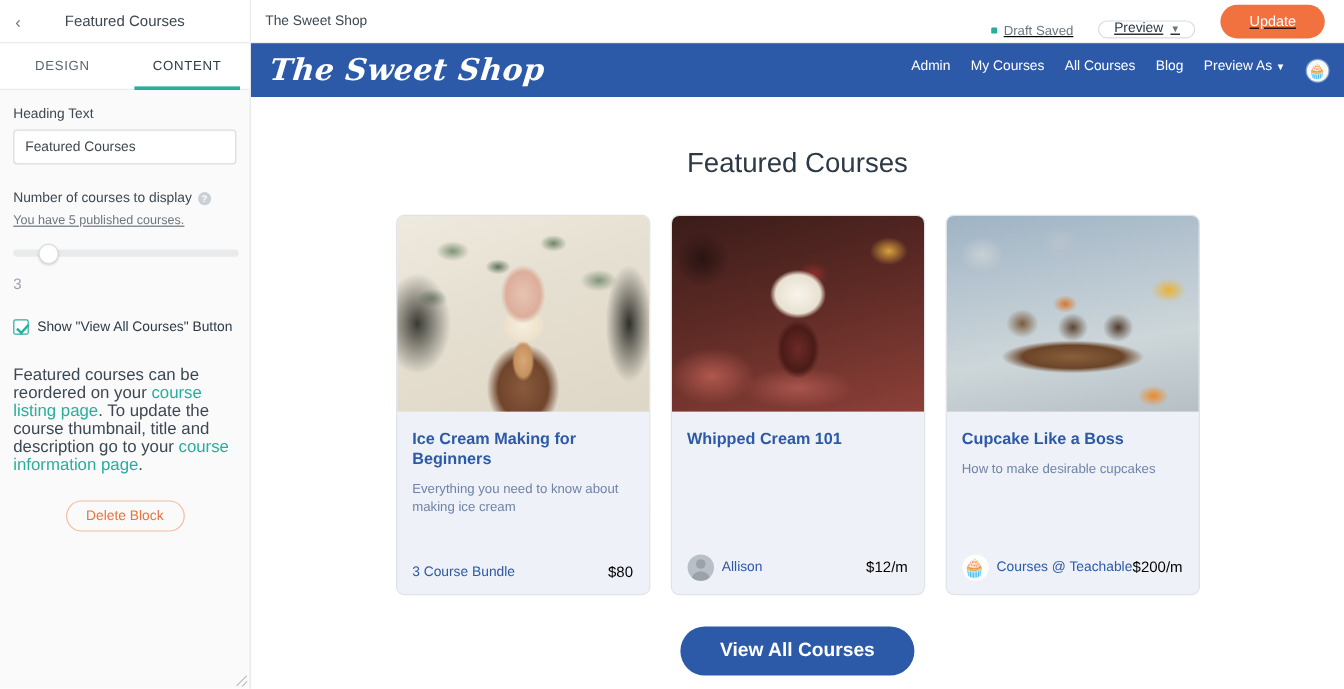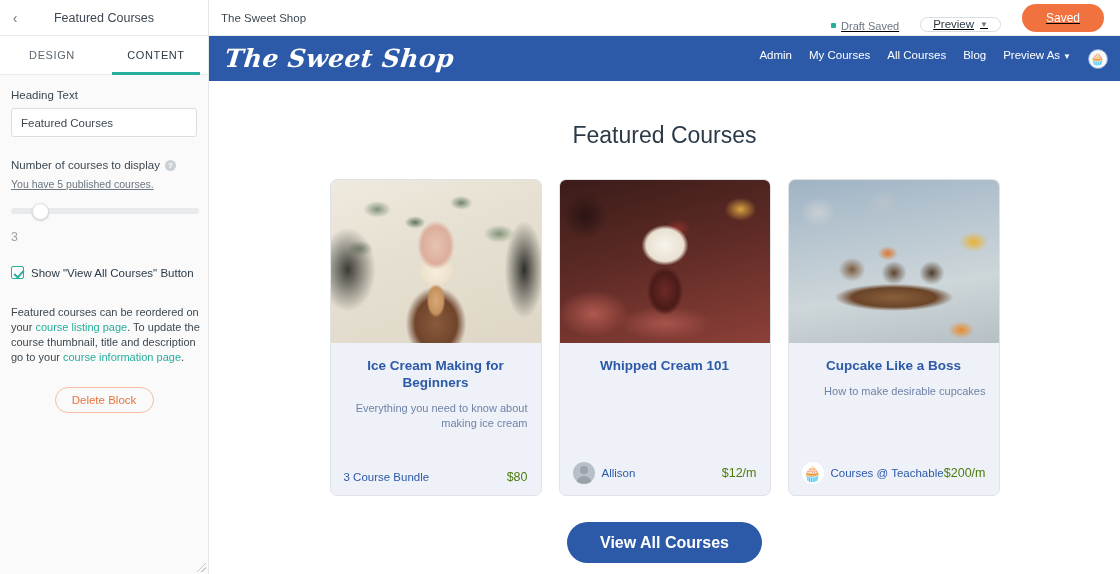--- a/index.html
+++ b/index.html
@@ -97,21 +97,21 @@
     background: #fff; position: relative; flex: 0 0 13px;
   }
   .chk-box::after {
     content: ""; position: absolute; left: 3.5px; top: 0.5px;
     width: 4px; height: 8px;
     border: solid #27ae9c; border-width: 0 2px 2px 0;
     transform: rotate(42deg);
   }
   .chk-label { font-size: 11.5px; color: #2c3a47; }
   .info-text {
-    margin-top: 26px; font-size: 11px; line-height: 15px; color: #3d4852;
+    margin-top: 26px; font-size: 14px; line-height: 15px; color: #3d4852;
     width: 190px;
   }
   .info-text a { color: #27ae9c; text-decoration: none; cursor: pointer; }
   .del-wrap { margin-top: 22px; display: flex; justify-content: center; }
   .del-btn {
     width: 99px; height: 26px; border-radius: 13px;
     border: 1px solid #f2bda0; background: transparent;
     color: #e8743b; font-size: 11.5px; cursor: pointer;
     font-family: "Liberation Sans", sans-serif;
   }
@@ -193,33 +193,33 @@
     display: flex; flex-direction: column;
     height: 317px;
   }
   .card-img { height: 163px; width: 100%; position: relative; }
   .card-body {
     flex: 1; padding: 14px 13px 11px 13px;
     display: flex; flex-direction: column;
   }
   .card-title {
     font-size: 13.5px; font-weight: bold; color: #2c5aa8;
-    text-align: center; line-height: 17px;
+    text-align: left; line-height: 17px;
   }
   .card-desc {
-    font-size: 11px; color: #6f83a8; text-align: right;
+    font-size: 11px; color: #6f83a8; text-align: left;
     line-height: 15px; margin-top: 10px;
   }
   .card-foot {
     margin-top: auto; display: flex; align-items: center;
     justify-content: space-between;
   }
   .foot-left { display: flex; align-items: center; gap: 7px; }
   .foot-text { font-size: 11.5px; color: #2c5aa8; }
-  .price { font-size: 12.5px; color: #4d7c0f; }
+  .price { font-size: 12.5px; color: #000000; }
   .avatar-card {
     width: 22px; height: 22px; border-radius: 50%;
     background: #b9bfc6; position: relative; overflow: hidden;
     flex: 0 0 22px;
   }
   .avatar-card.person::before {
     content: ""; position: absolute; left: 7px; top: 4px;
     width: 8px; height: 8px; border-radius: 50%; background: #9aa2aa;
   }
   .avatar-card.person::after {
@@ -339,21 +339,21 @@
       <div class="shop-name">The Sweet Shop</div>
       <div class="topbar-right">
         <div class="draft-saved">
           <span class="draft-dot"></span>
           <span>Draft Saved</span>
         </div>
         <button class="preview-btn">
           <span>Preview</span>
           <span class="caret">▼</span>
         </button>
-        <button class="update-btn">Saved</button>
+        <button class="update-btn">Update</button>
       </div>
     </div>
 
     <div class="site-nav">
       <div class="logo">The Sweet Shop</div>
       <div class="nav-links">
         <span class="nav-link">Admin</span>
         <span class="nav-link">My Courses</span>
         <span class="nav-link">All Courses</span>
         <span class="nav-link">Blog</span>

